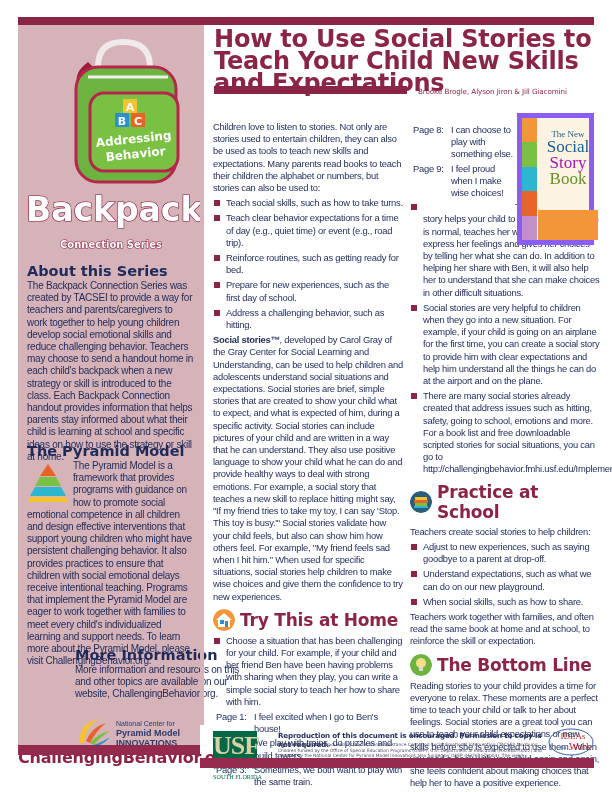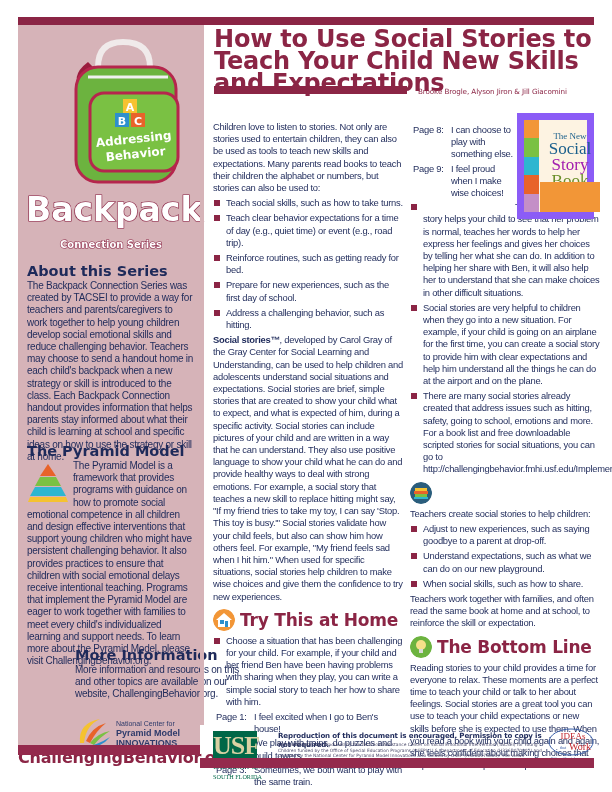--- a/index.html
+++ b/index.html
@@ -49,21 +49,21 @@
 
   .pages { margin: 3px 0 0 3px; }
   .page-row { display: flex; margin-bottom: 2px; }
   .page-lbl { width: 38px; flex-shrink: 0; }
   .page-txt { flex: 1; }
 
   .sec-h { display: flex; align-items: center; margin: 6px 0 4px 0; }
   .sec-h .ic { width: 22px; height: 22px; border-radius: 50%; margin-right: 5px; flex-shrink: 0; }
   .sec-h .txt { font-family: "DejaVu Sans", sans-serif; font-weight: bold; font-size: 17px; line-height: 20px; color: #8b2545; letter-spacing: -0.2px; }
 
-  .book { position: absolute; left: 517px; top: 113px; width: 77px; height: 106px; background: #fdf3e2; border: 7px solid #8b5cf6; }
+  .book { position: absolute; left: 517px; top: 113px; width: 77px; height: 132px; background: #fdf3e2; border: 5px solid #8b5cf6; }
   .book-strip { position: absolute; left: 0; top: 0; width: 15px; height: 100%; display: flex; flex-direction: column; }
   .book-strip div { flex: 1; }
   .book-t { position: absolute; left: 17px; top: 12px; width: 58px; text-align: center; font-family: "Liberation Serif", serif; color: #1a5f8c; }
   .book-t .s1 { font-size: 9px; display: block; line-height: 9px; }
   .book-t .s2 { font-size: 17px; display: block; line-height: 16px; }
   .book-bottom { position: absolute; left: 16px; bottom: 0; width: 60px; height: 30px; background: #f29637; }
 
   
   .usf { position: absolute; left: 213px; top: 731px; width: 58px; }
   .usf-logo { width: 44px; height: 30px; background: #006747; color: #d9d1a3; font-family: "Liberation Serif", serif; font-weight: bold; font-size: 26px; line-height: 30px; text-align: center; letter-spacing: -1px; }
@@ -207,20 +207,21 @@
   </ul>
 
   <div class="sec-h">
     <svg class="ic" viewBox="0 0 22 22">
       <circle cx="11" cy="11" r="11" fill="#2a5d7c"></circle>
       <rect x="5" y="6" width="12" height="3" fill="#f5c230"></rect>
       <rect x="4" y="9" width="14" height="3" fill="#e8632a"></rect>
       <rect x="5" y="12" width="12" height="3" fill="#7ac143"></rect>
       <rect x="4" y="15" width="14" height="2" fill="#2db6d0"></rect>
     </svg>
+    <span class="txt">Practice at School</span>
   </div>
   <p>Teachers create social stories to help children:</p>
   <ul class="bul">
     <li>Adjust to new experiences, such as saying goodbye to a parent at drop-off.</li>
     <li>Understand expectations, such as what we can do on our new playground.</li>
     <li>When social skills, such as how to share.</li>
   </ul>
   <p>Teachers work together with families, and often read the same book at home and at school, to reinforce the skill or expectation.</p>
 
   <div class="sec-h">

